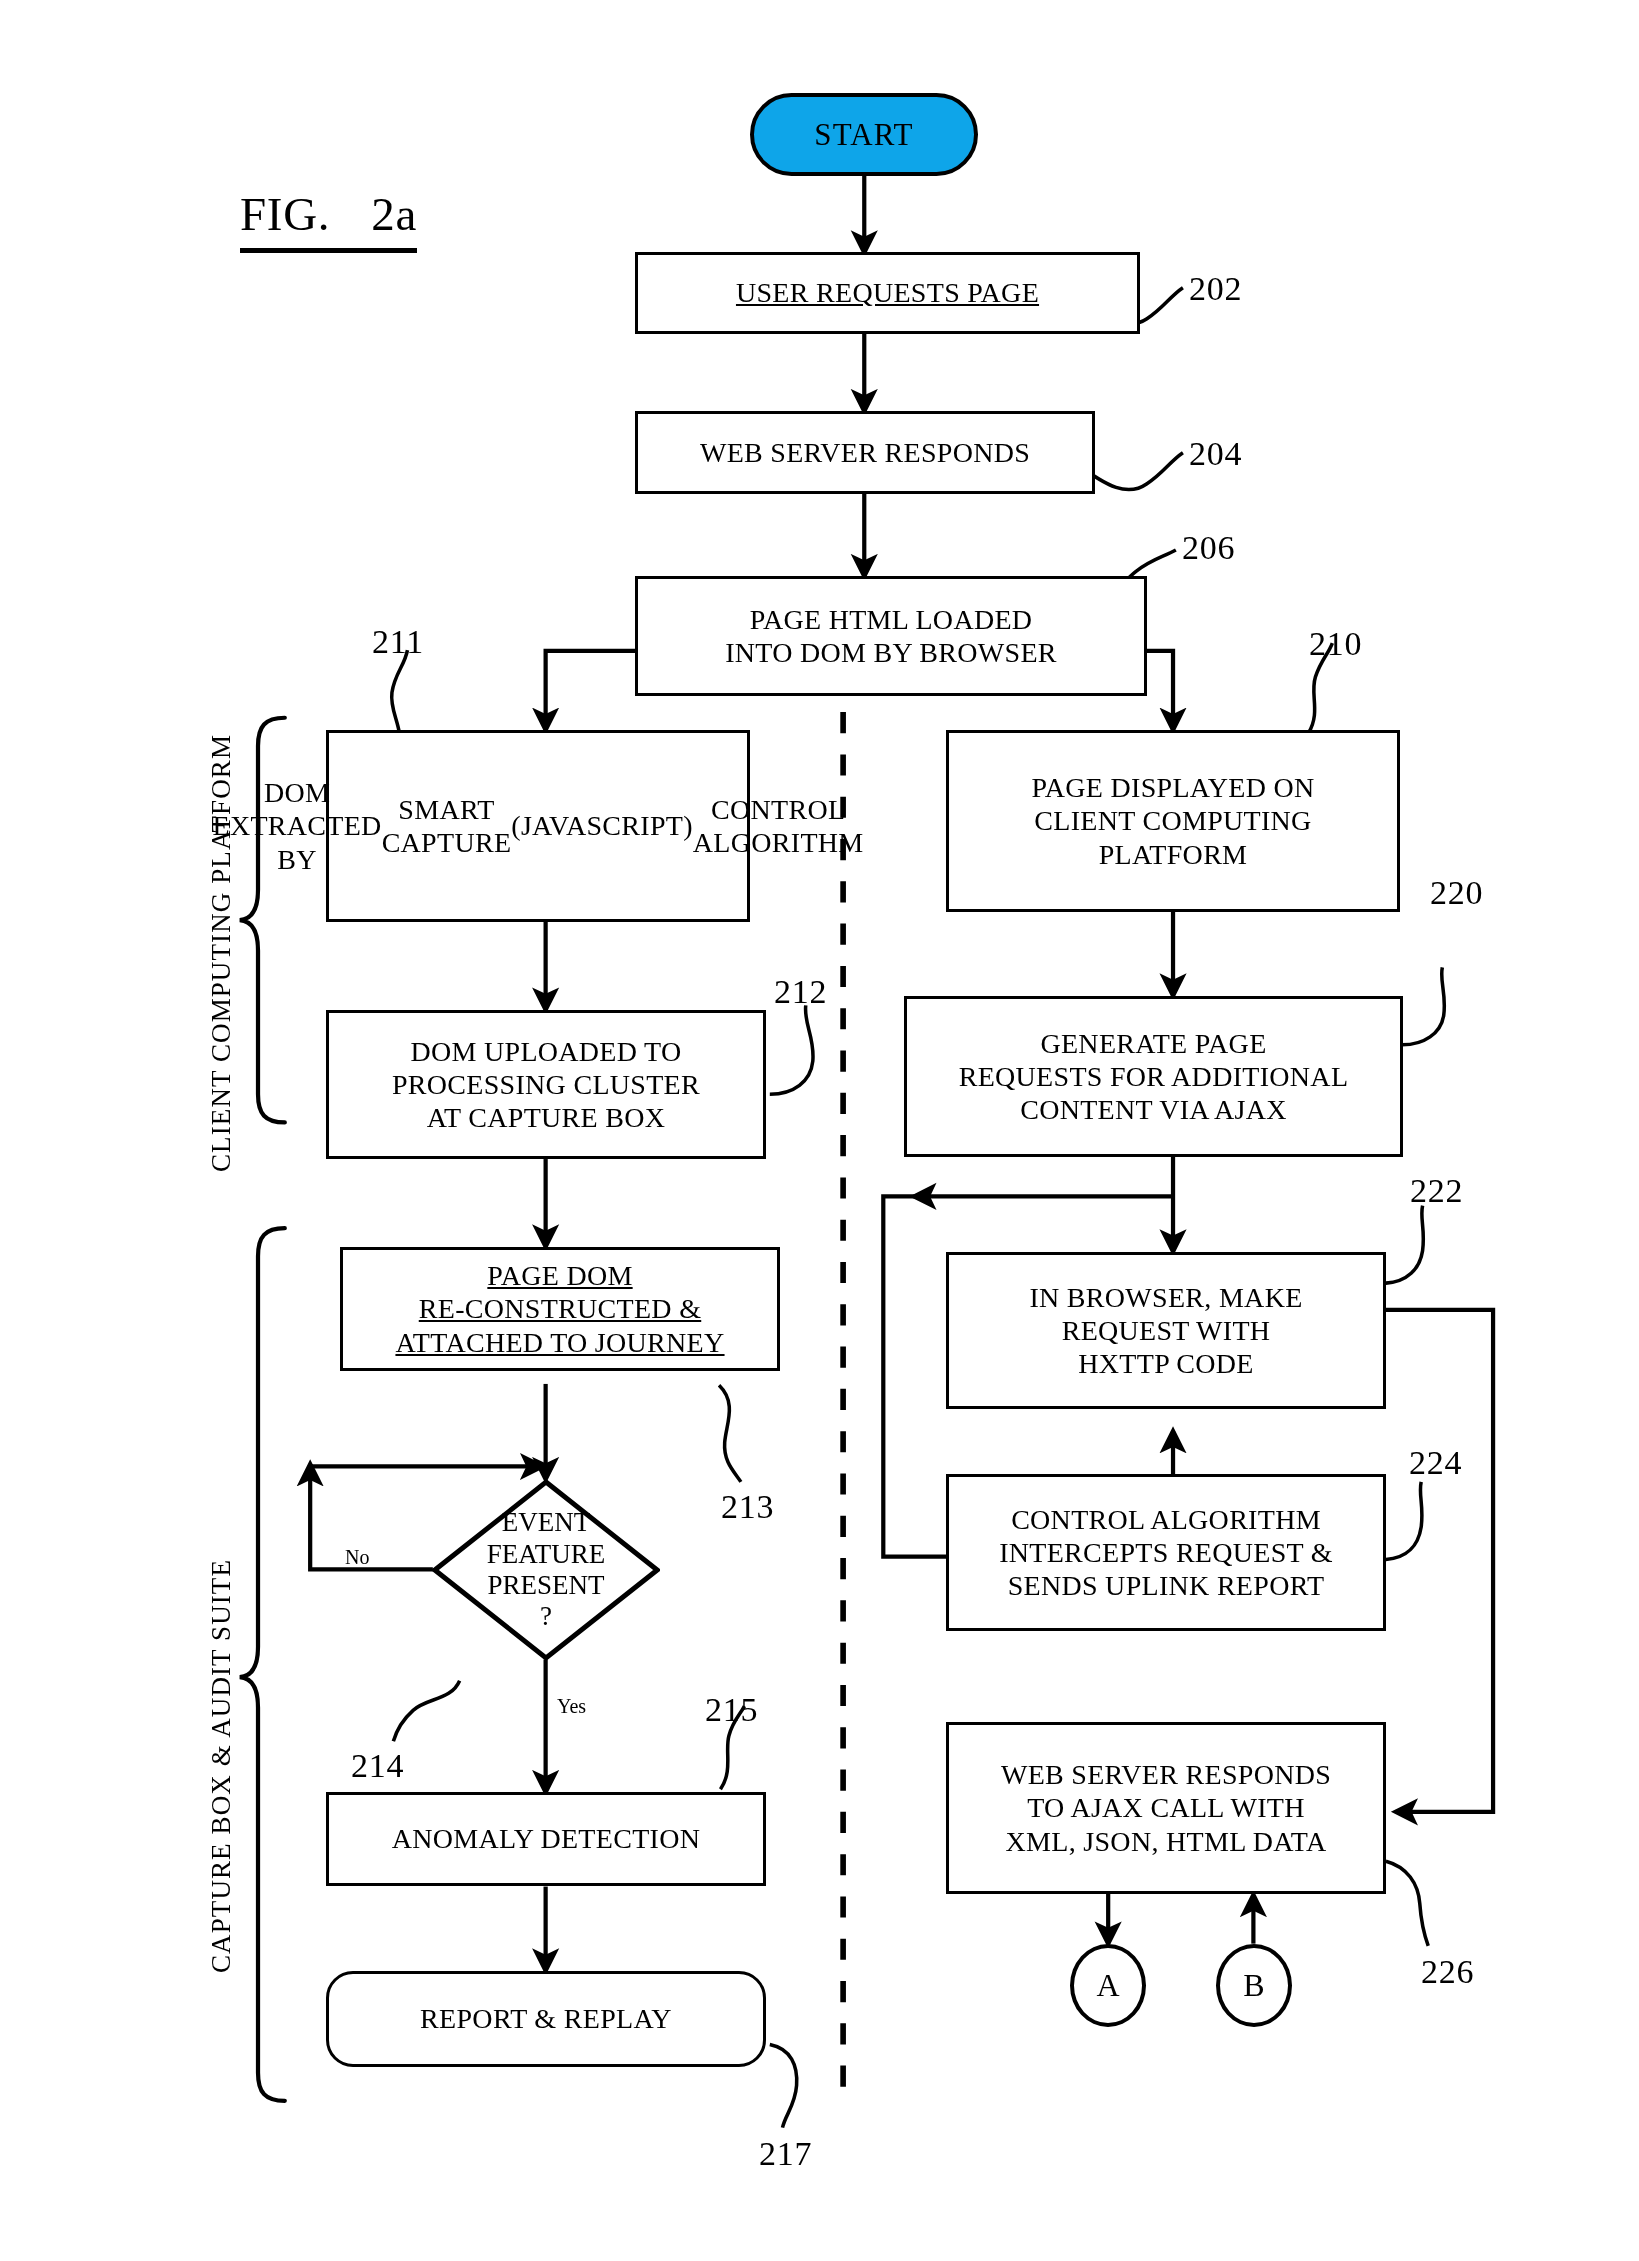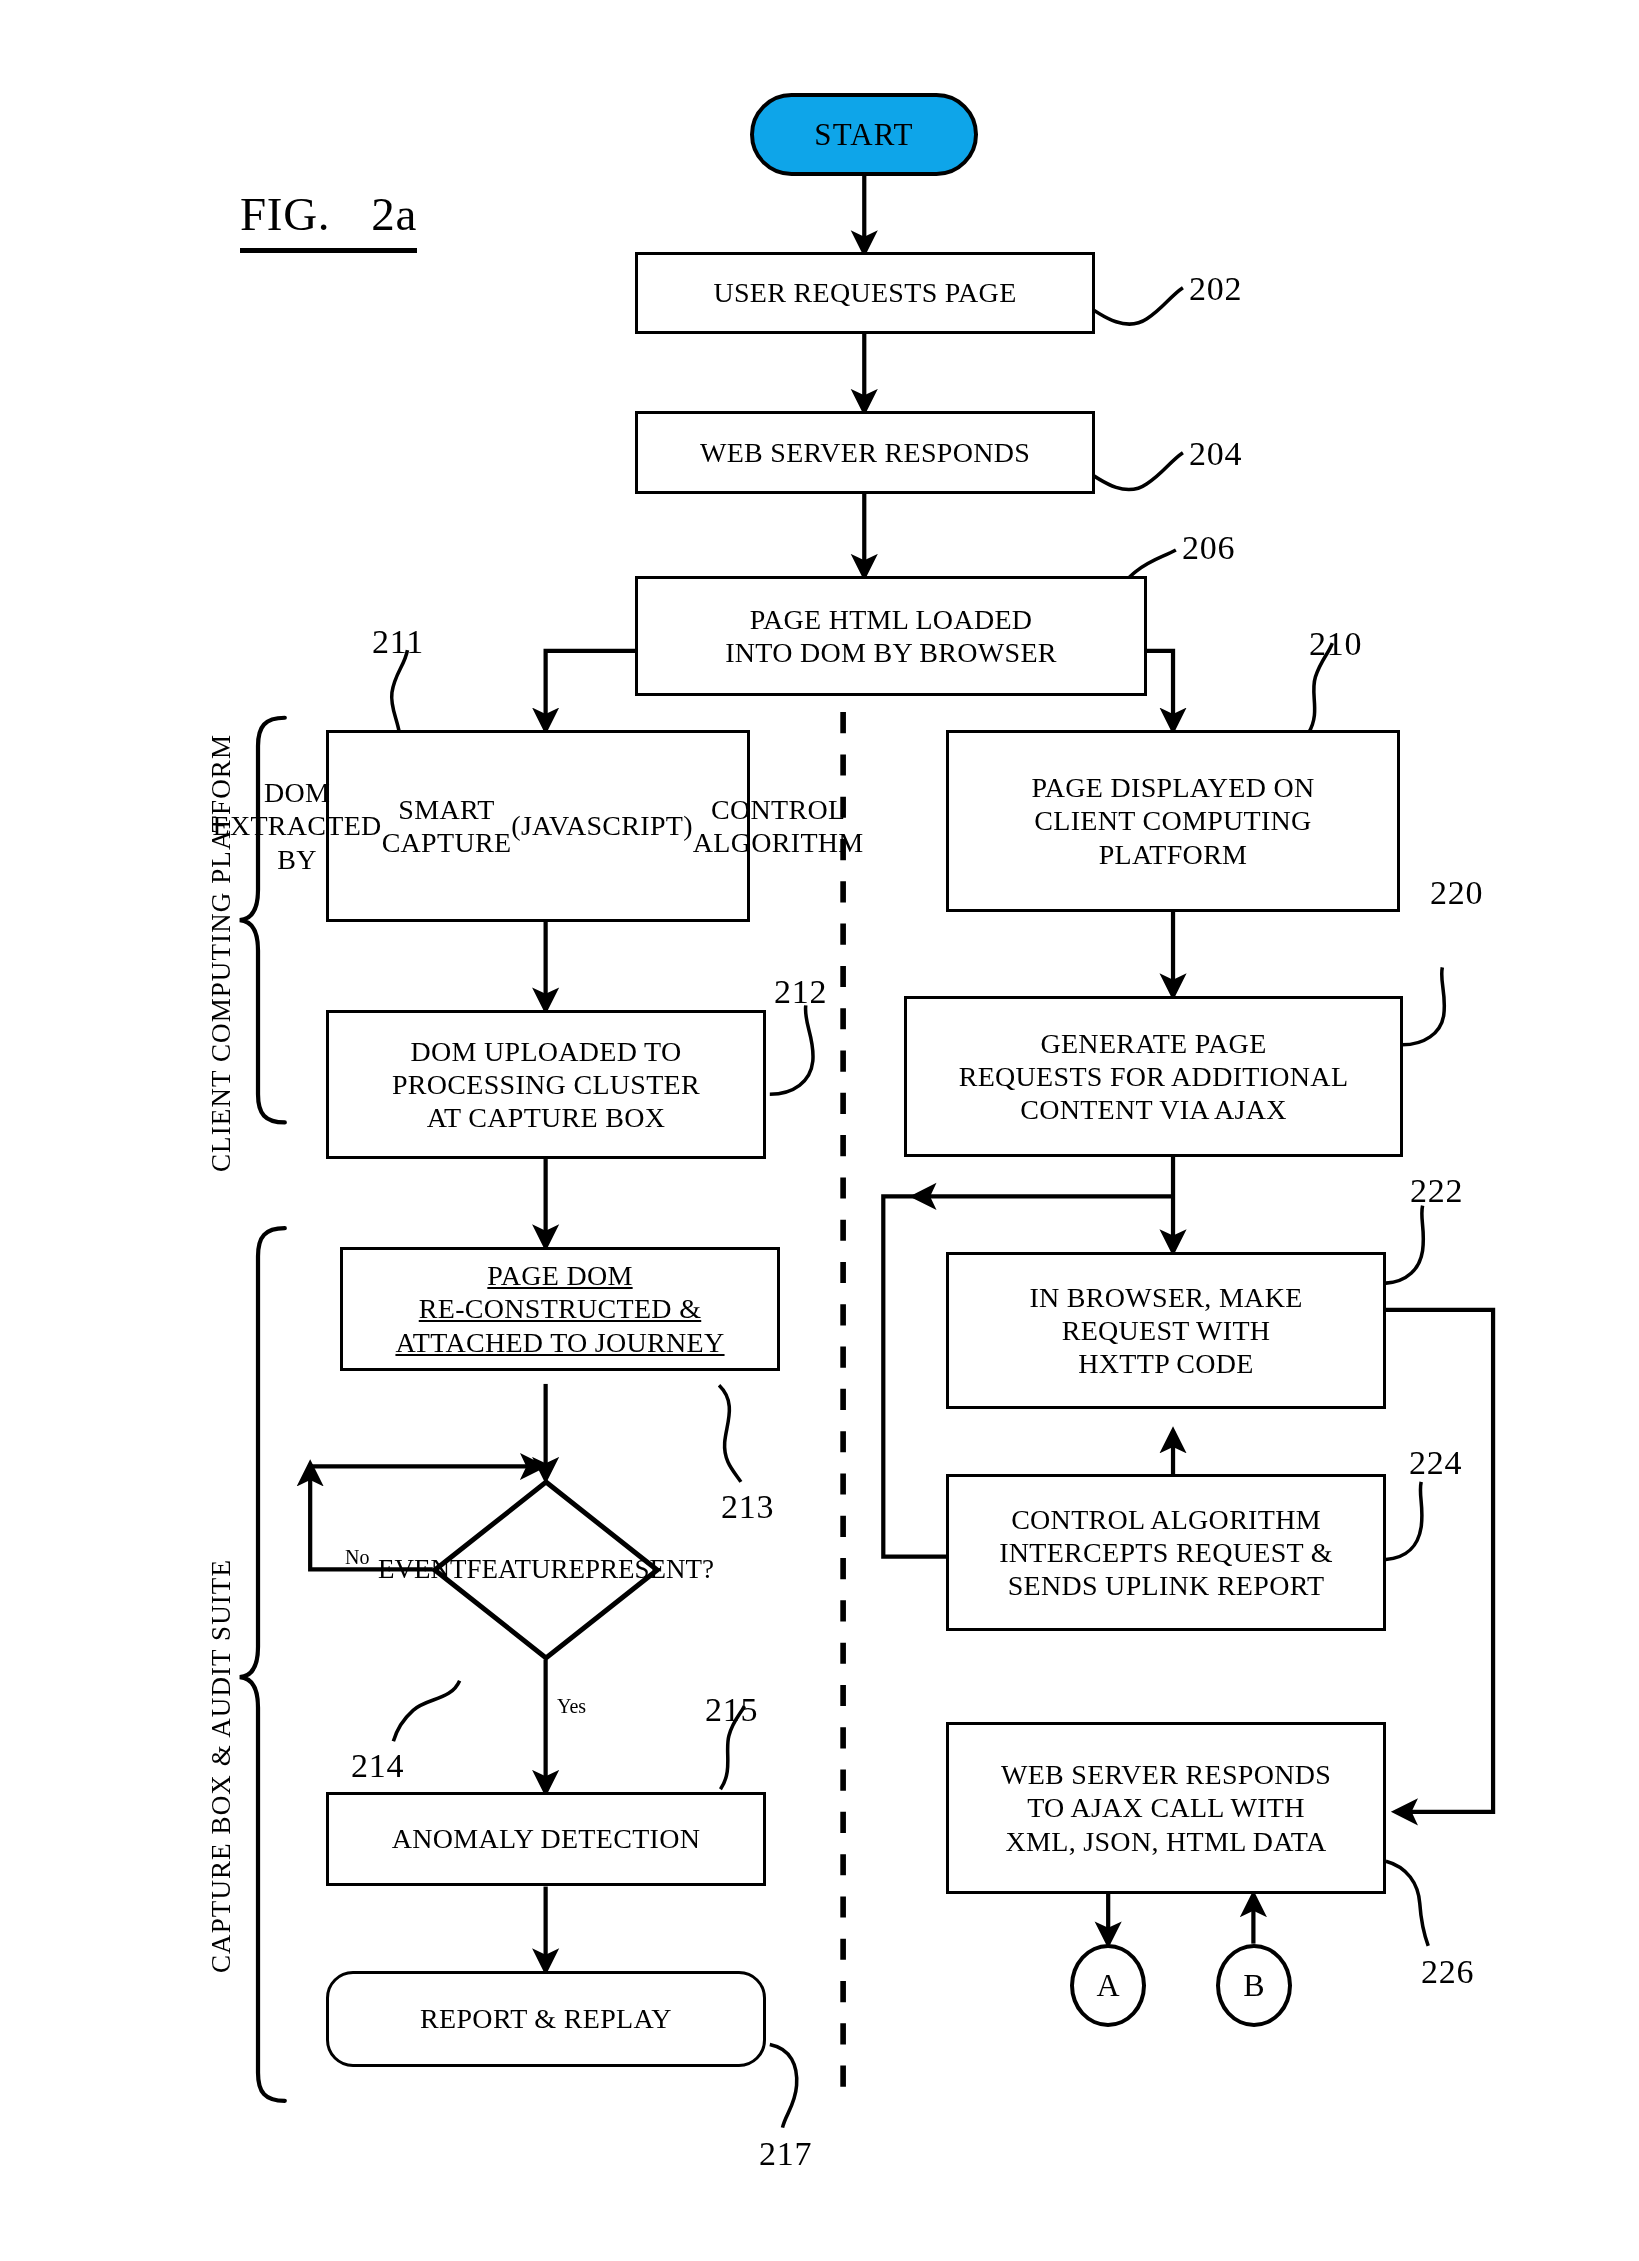--- a/index.html
+++ b/index.html
@@ -75,21 +75,21 @@
     font-size: 32px;
   }
 
   
   .diamond-wrap { position: absolute; }
   .diamond-wrap svg { display: block; }
   .diamond-text {
     position: absolute;
     left: 0; top: 0; right: 0; bottom: 0;
     display: flex;
-    flex-direction: row;
+    flex-direction: column;
     align-items: center;
     justify-content: center;
     text-align: center;
     font-size: 27px;
     line-height: 1.16;
     pointer-events: none;
   }
 
   
   .ref {
@@ -232,21 +232,21 @@
     <span class="fig-word">FIG.</span><span>2a</span>
   </div>
 
   <div class="side-label" style="left:206px; top:1172px;">CLIENT COMPUTING PLATFORM</div>
   <div class="side-label" style="left:206px; top:1973px;">CAPTURE BOX &amp; AUDIT SUITE</div>
 
   <div class="terminator" style="left:750px; top:93px; width:228px; height:83px;">
     <span>START</span>
   </div>
 
-  <div class="box" style="left:635px; top:252px; width:460px; height:82px;">
+  <div class="box" style="left:635px; top:252px; width:505px; height:82px;text-decoration:underline;">
     <span>USER REQUESTS PAGE</span>
   </div>
   <div class="ref" style="left:1189px; top:270px;">202</div>
 
   <div class="box" style="left:635px; top:411px; width:460px; height:83px;">
     <span>WEB SERVER RESPONDS</span>
   </div>
   <div class="ref" style="left:1189px; top:435px;">204</div>
 
   <div class="box" style="left:635px; top:576px; width:512px; height:120px; flex-direction:column;">

